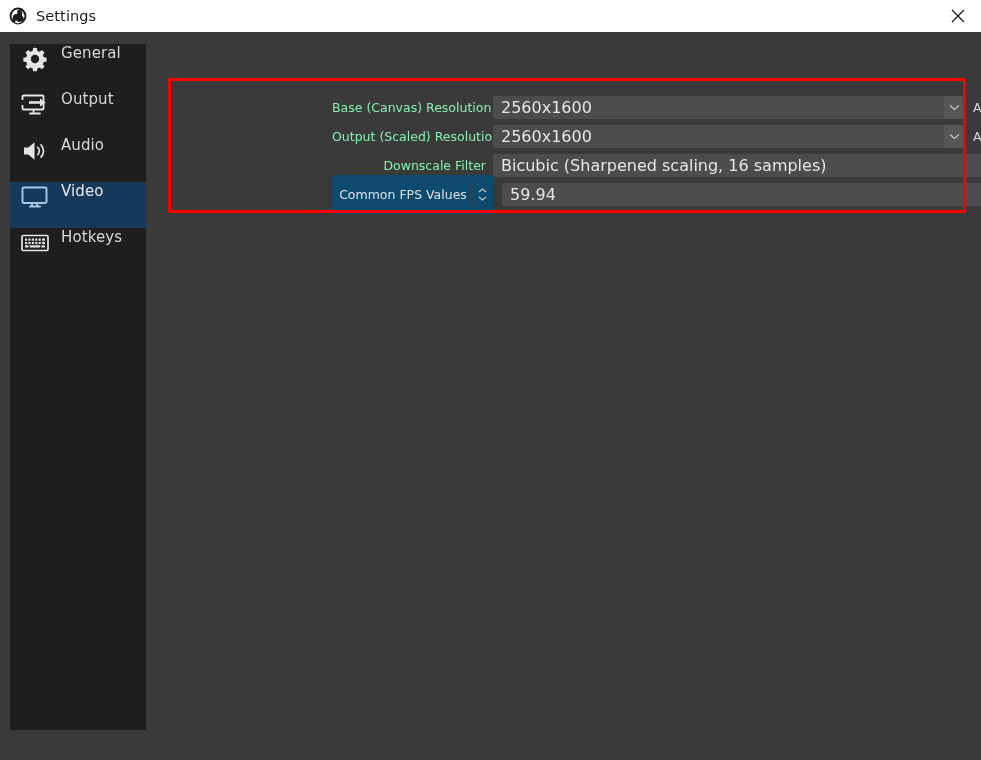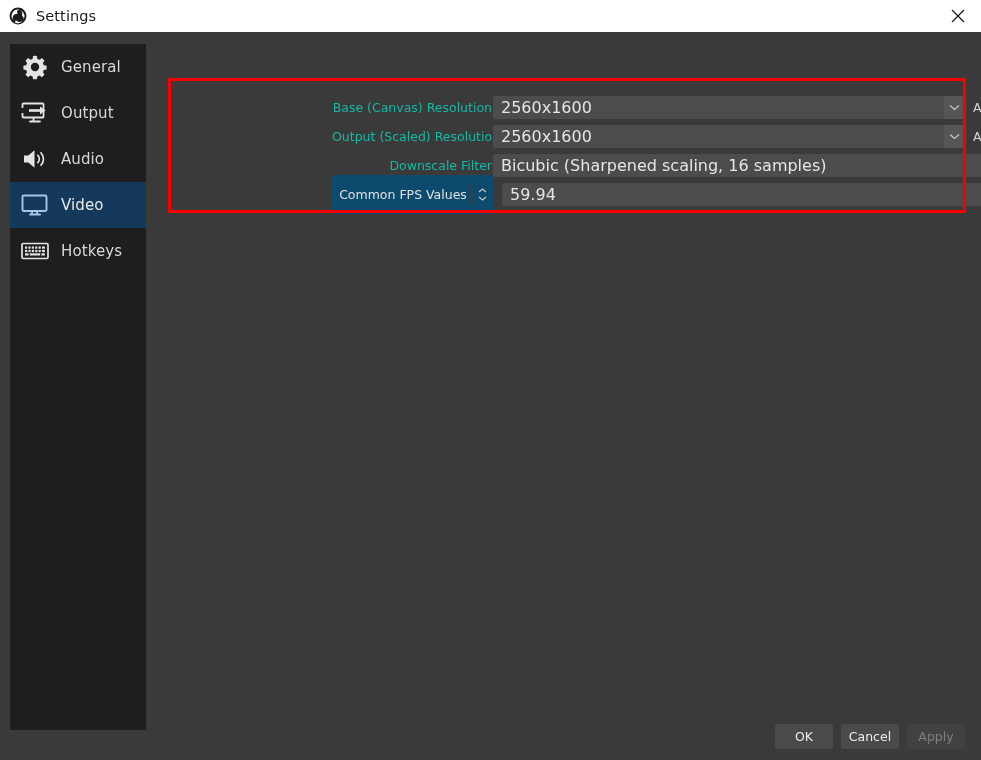--- a/index.html
+++ b/index.html
@@ -75,21 +75,20 @@
     left: 10px;
     top: 12px;
     width: 136px;
     height: 686px;
     background: #1e1e1e;
   }
   .side-item {
     position: relative;
     height: 46px;
     display: flex;
-    align-items: center;
     padding-left: 10px;
     box-sizing: border-box;
     cursor: pointer;
   }
   .side-item .s-ico {
     width: 30px;
     height: 30px;
     flex: 0 0 auto;
     display: flex;
     align-items: center;
@@ -144,22 +143,22 @@
     height: 23px;
     margin-bottom: 6px;
   }
   .row:last-child { margin-bottom: 0; }
 
   .lbl {
     width: 161px;
     flex: 0 0 auto;
     text-align: right;
     font-size: 12.5px;
-    color: #14b8a6;
-    padding-right: 1px;
+    color: #86efac;
+    padding-right: 7px;
     box-sizing: border-box;
     white-space: nowrap;
   }
 
   
   .lblbox {
     width: 161px;
     flex: 0 0 auto;
     height: 39px;
     margin-right: 9px;
@@ -443,20 +442,15 @@
             <span style="flex:1 1 auto"></span>
 
           </div>
         </div>
 
       </div>
     </div>
 
     <div class="redbox"></div>
 
-    <div class="btnrow">
-      <div class="btn">OK</div>
-      <div class="btn">Cancel</div>
-      <div class="btn disabled">Apply</div>
-    </div>
 
   </div>
 </div>
 
 </body></html>

